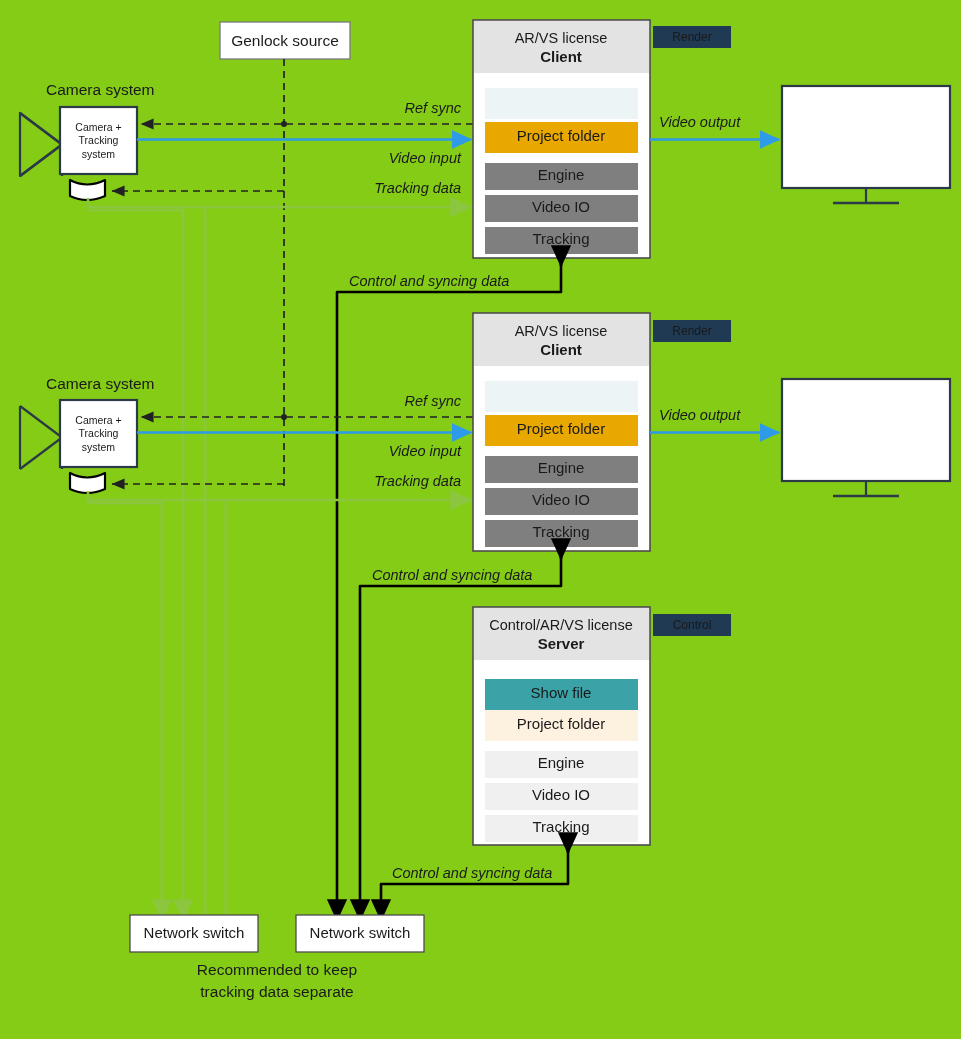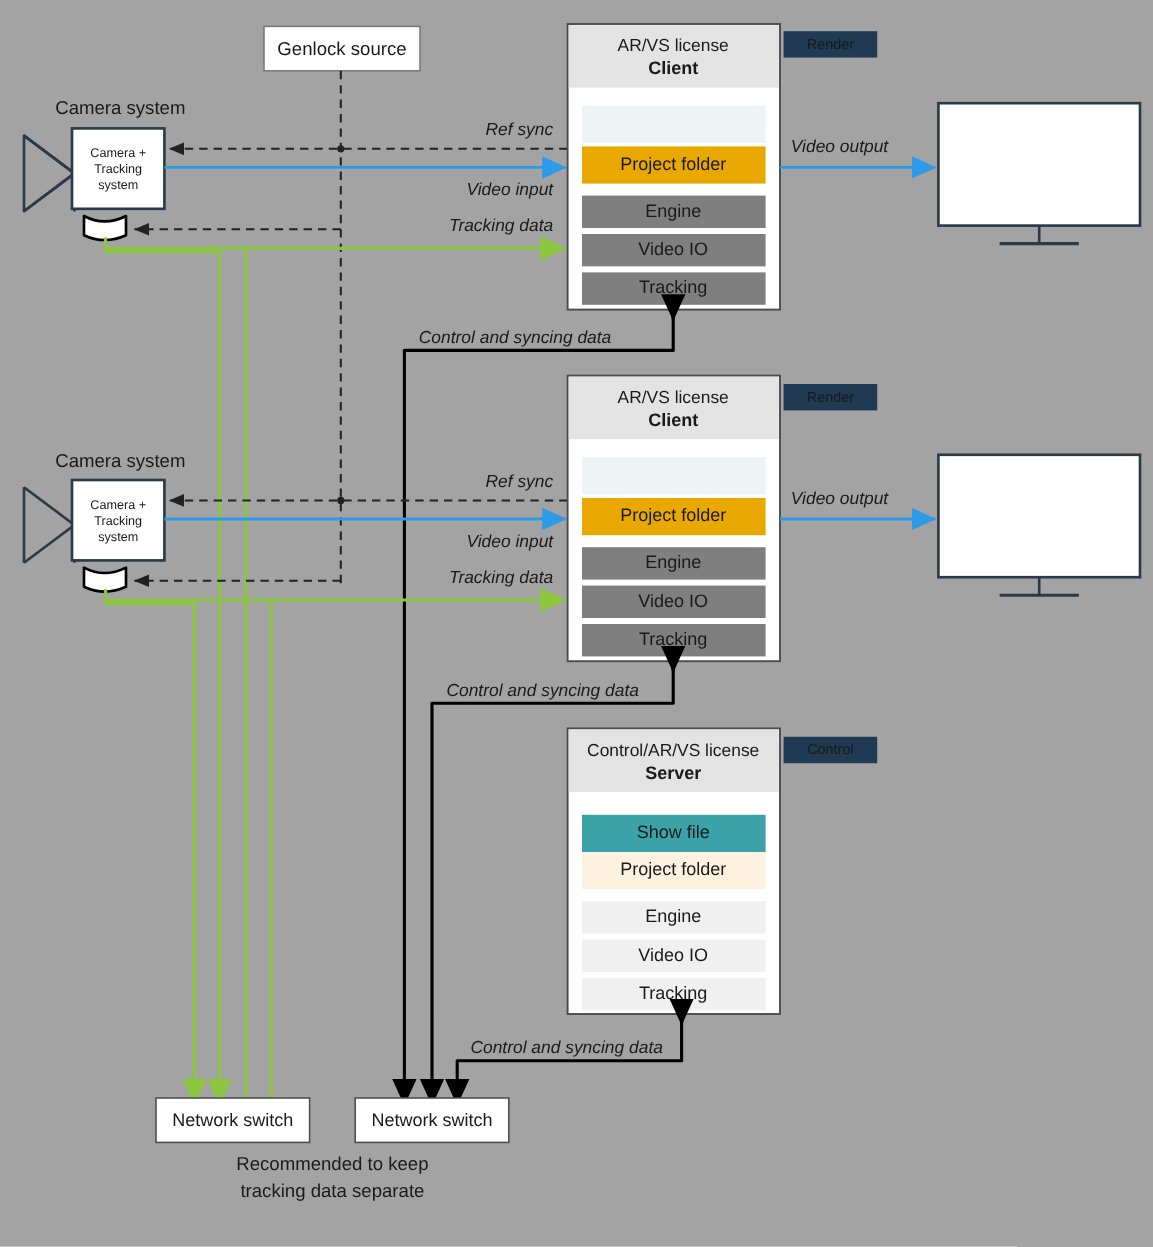--- a/index.html
+++ b/index.html
@@ -1,17 +1,17 @@
 <!DOCTYPE html>
 <html><head>
 <meta charset="utf-8">
 <style>
   html,body{margin:0;padding:0;background:#ffffff;}
   body{width:961px;height:1039px;font-family:"Liberation Sans",sans-serif;overflow:hidden;}
-  #stage{position:relative;width:961px;height:1039px;background:#a3a3a3;}
+  #stage{position:relative;width:961px;height:1039px;background:#84cc16;}
   svg{position:absolute;left:0;top:0;width:961px;height:1039px;}
   .lbl{font-family:"Liberation Sans",sans-serif;fill:#1a1a1a;}
   .ital{font-style:italic;}
   text{dominant-baseline:middle;}
 </style>
 </head>
 <body>
 
 <div id="stage">
 <svg viewBox="0 0 961 1039" xmlns="http://www.w3.org/2000/svg">

